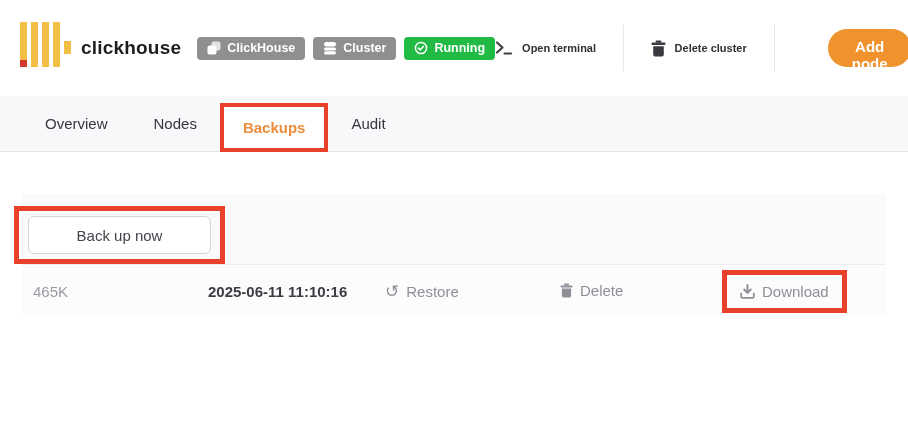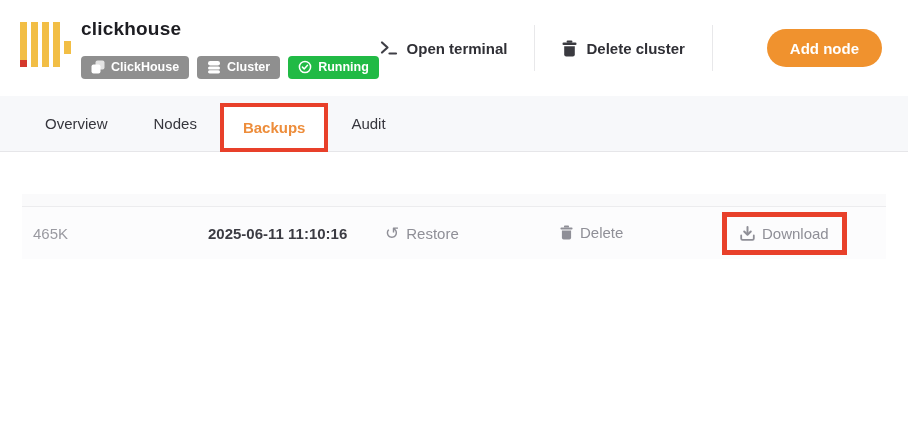--- a/index.html
+++ b/index.html
@@ -15,35 +15,35 @@
   
   .header {
     height: 96px;
     display: flex;
     align-items: center;
     padding: 0 26px 0 20px;
     background: #fff;
   }
   .brand { display: flex; align-items: center; gap: 9px; }
   .logo { width: 52px; height: 58px; flex: 0 0 auto; }
-  .title-block { display: flex; flex-direction: column; gap: 16px; }
+  .title-block { display: flex; flex-direction: row; gap: 16px; }
   .cluster-title { font-size: 19px; font-weight: bold; color: #1d1d22; letter-spacing: .2px; }
   .badges { display: flex; gap: 8px; }
   .badge {
     display: inline-flex; align-items: center; gap: 6px;
     height: 23px; padding: 0 10px; border-radius: 4px;
     color: #fff; font-size: 12.5px; font-weight: bold;
   }
   .badge.gray { background: #8f8f8f; }
   .badge.green { background: #21ba45; }
 
   .header-actions { margin-left: auto; display: flex; align-items: center; }
   .header-action {
     display: flex; align-items: center; gap: 9px;
-    font-size: 15px; font-weight: bold; color: #303036;
+    font-size: 11px; font-weight: bold; color: #303036;
     cursor: pointer; white-space: nowrap;
   }
   .v-divider { width: 1px; height: 46px; background: #e8e8ea; margin: 0 27px; }
   .add-node-btn {
     margin-left: 27px;
     background: #f0922e; color: #fff;
     border: none; border-radius: 20px;
     height: 38px; padding: 9px 23px;
     font-family: inherit; font-size: 15px; font-weight: bold;
     cursor: pointer;
@@ -214,20 +214,23 @@
 <div class="tabbar">
   <div class="tab">Overview</div>
   <div class="tab">Nodes</div>
   <div class="tab active">Backups</div>
   <div class="tab">Audit</div>
 </div>
 
 <div class="panel">
 
   <div class="panel-body">
+    <span class="annotation-box">
+      <button class="backup-now-btn">Back up now</button>
+    </span>
 
     <div class="table-sep"></div>
 
     <div class="table-row">
       <div class="cell-size">465K</div>
       <div class="cell-time">2025-06-11 11:10:16</div>
       <div>
         <span class="row-action">
           <span class="restore-glyph">↺</span>
           <span>Restore</span>

